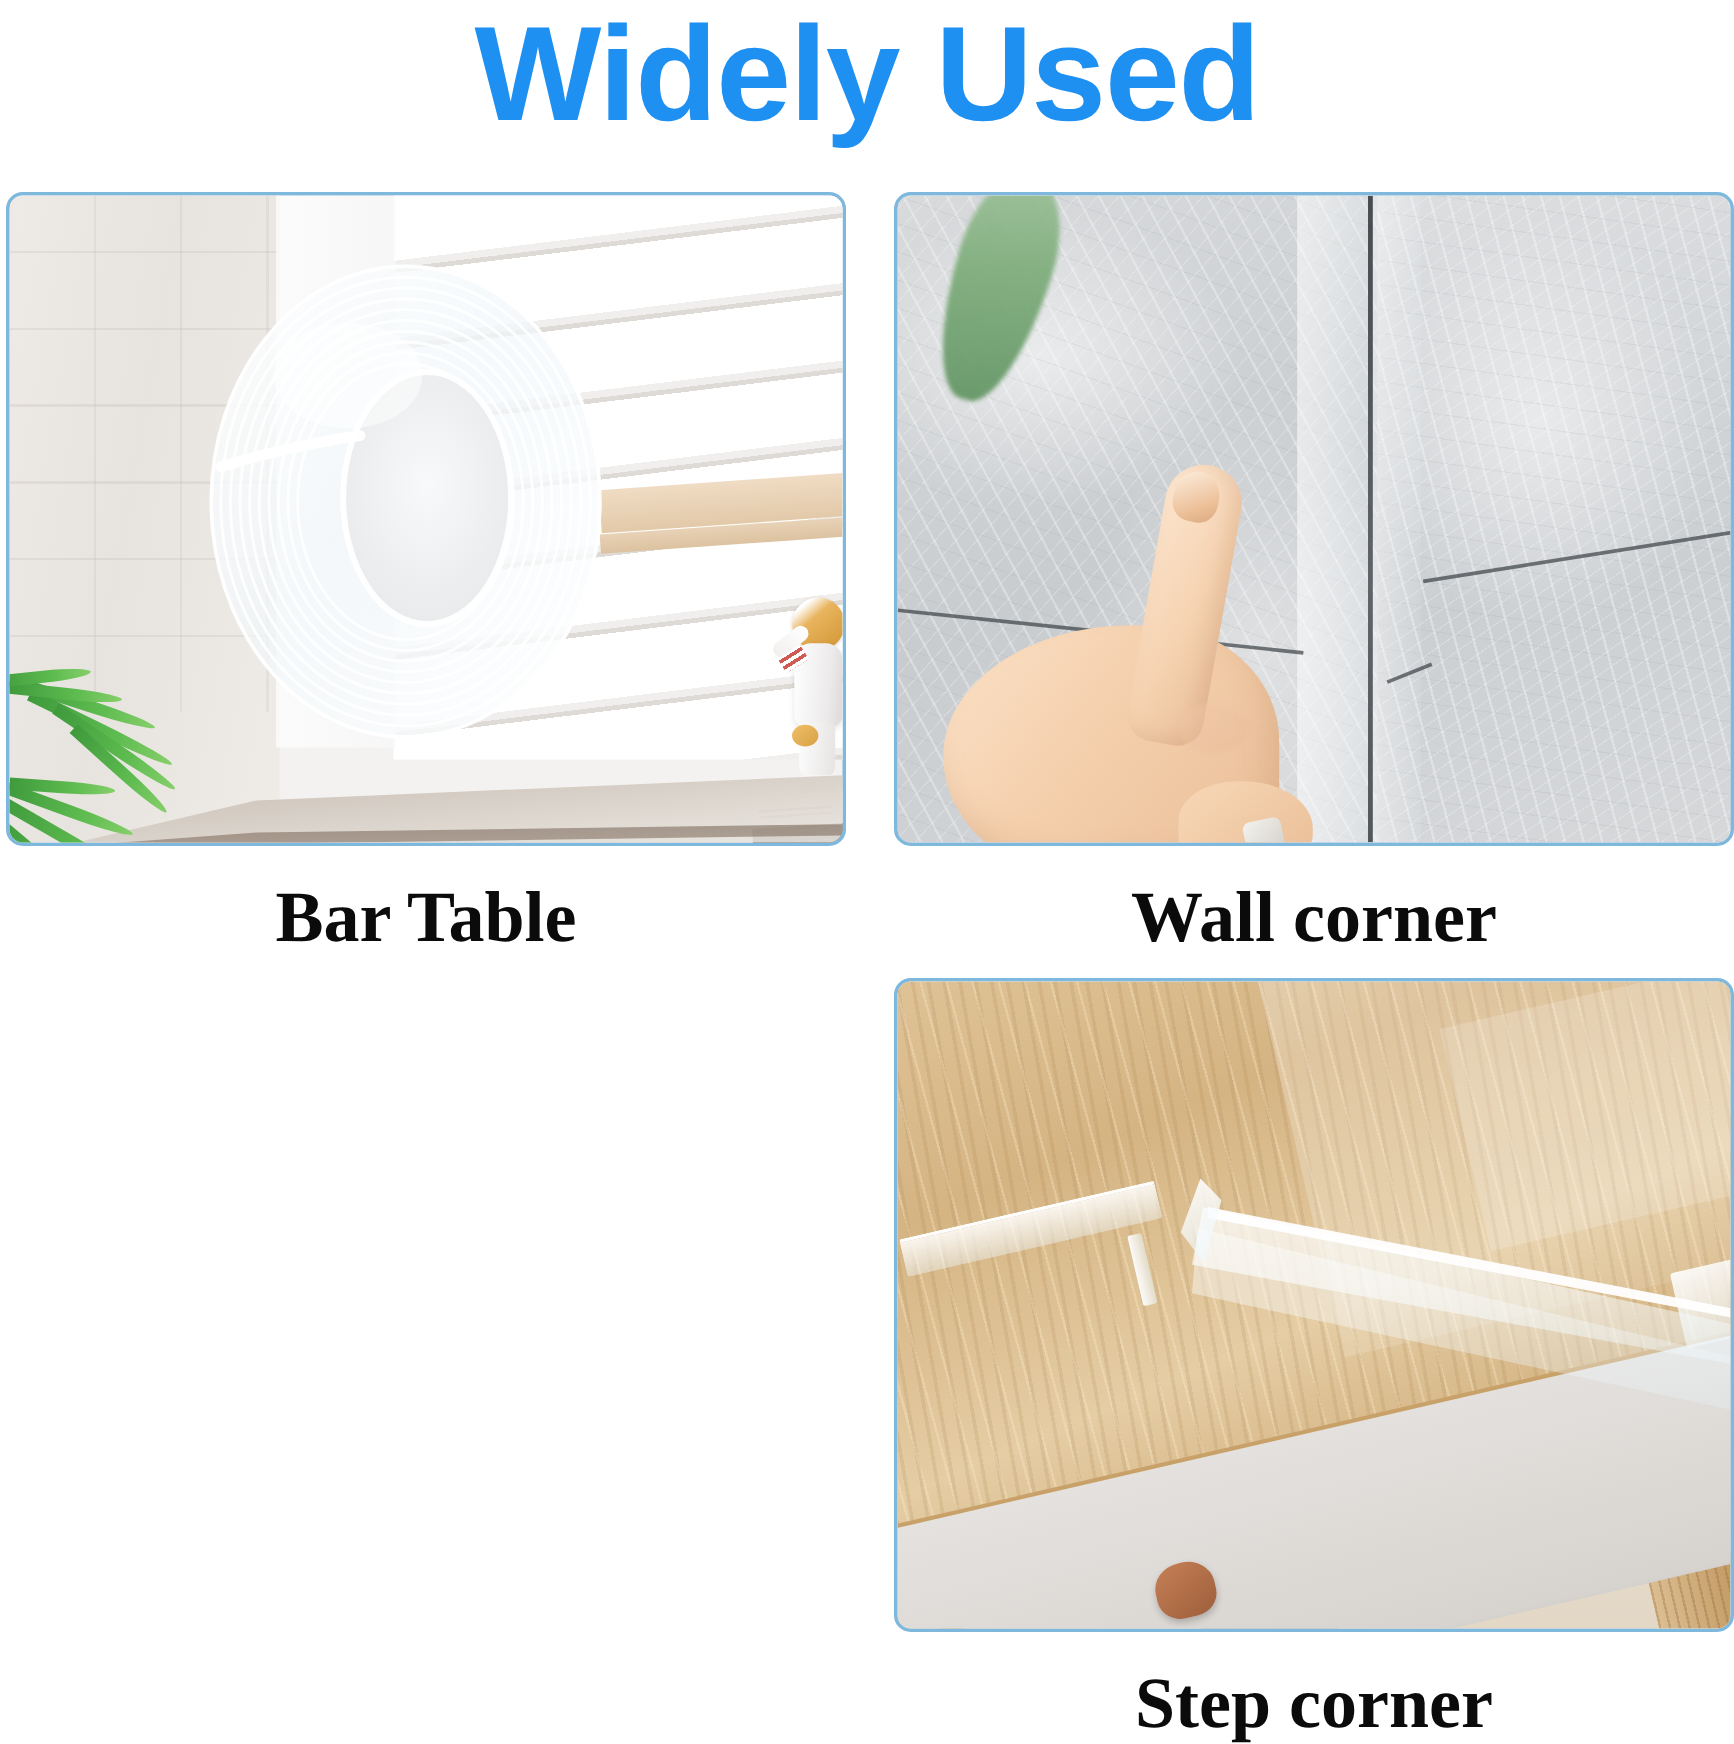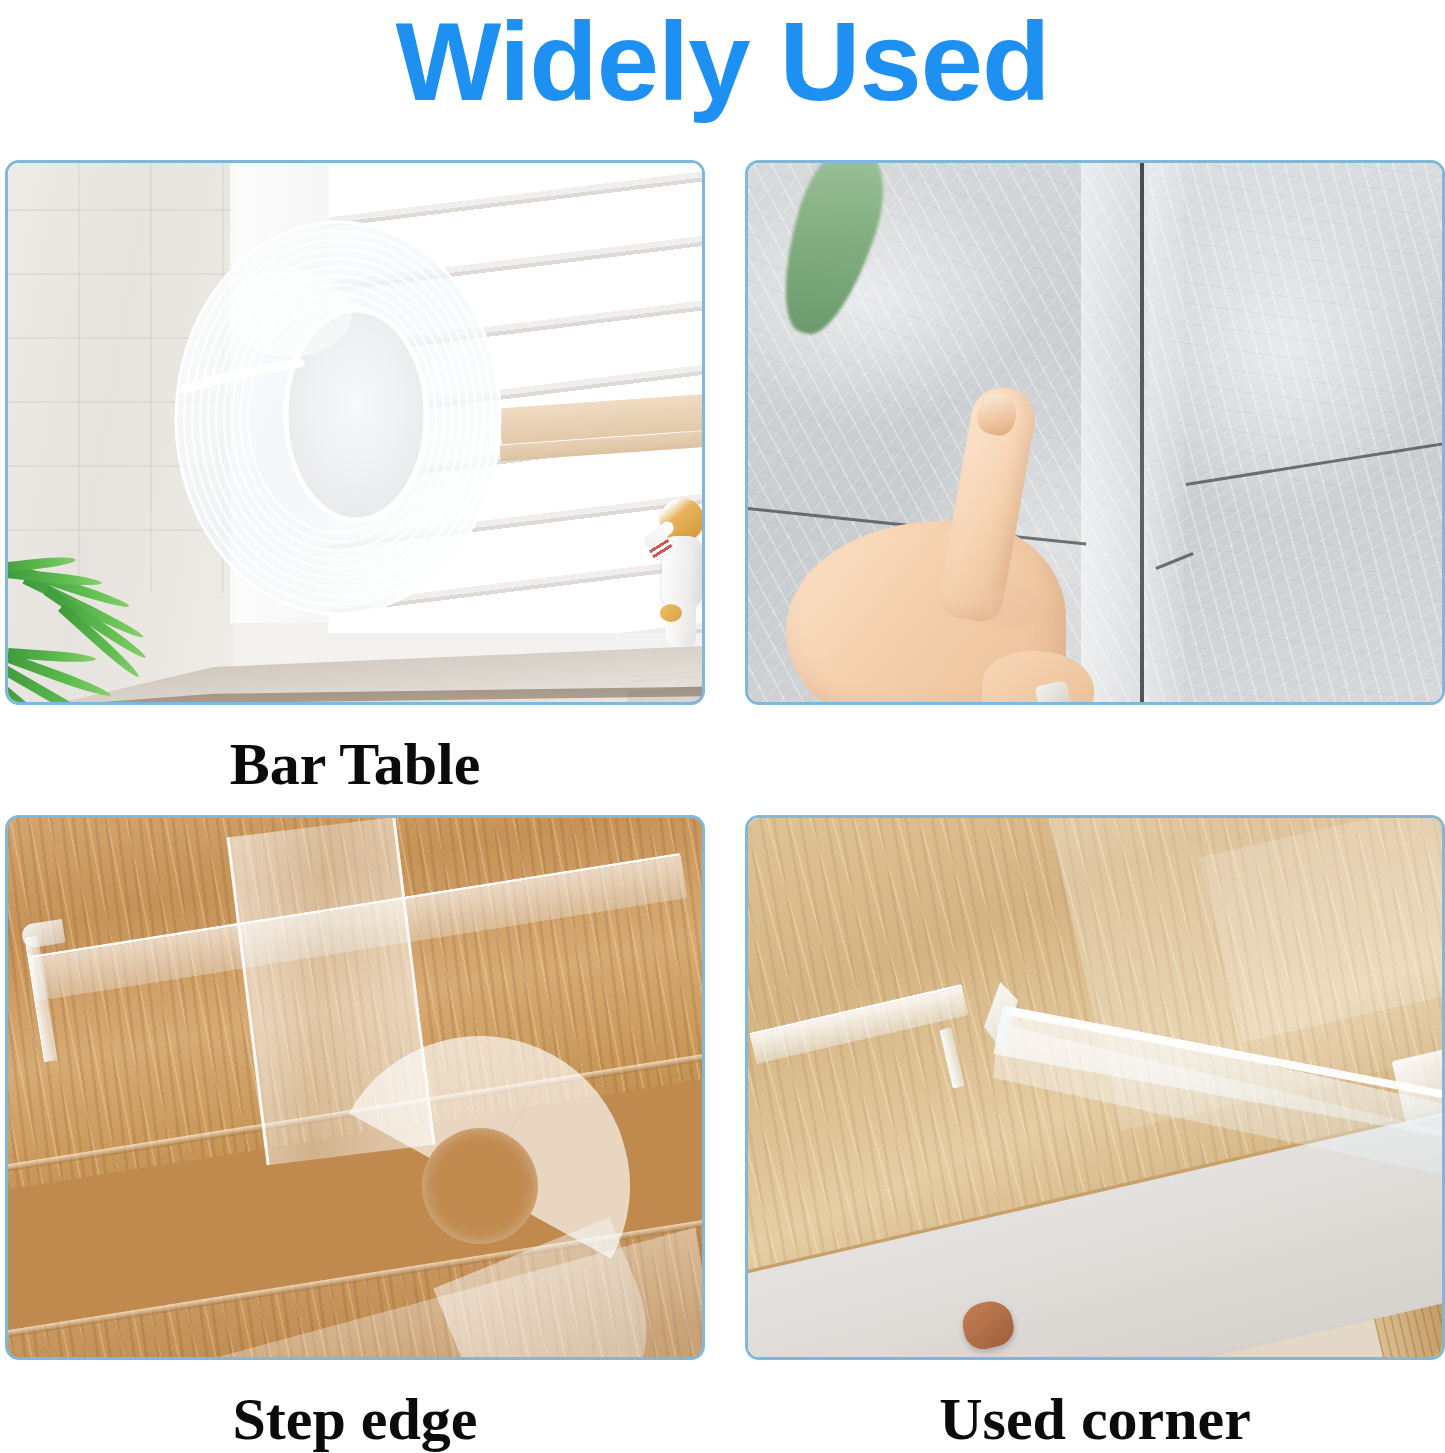--- a/index.html
+++ b/index.html
@@ -584,44 +584,23 @@
           <div class="hand">
             <div class="palm"></div>
             <div class="thumb"></div>
             <div class="finger"></div>
             <div class="knuckle"></div>
             <div class="nail"></div>
             <div class="ring"></div>
           </div>
         </div>
       </div>
+      <div class="caption">Wall corner</div>
     </div>
 
-    <div class="cell c2">
-      <div class="photo">
-        <div class="p3">
-          <div class="tread-top"></div>
-          <div class="riser"></div>
-          <div class="tread-low"></div>
-          <div class="nose1"></div>
-          <div class="nose2"></div>
-          <div class="lower-film"></div>
-          <div class="strip-flat"></div>
-          <div class="strip-drop2"></div>
-          <div class="strip-drop"></div>
-          <div class="curl">
-            <div class="band"></div>
-            <div class="bend"></div>
-            <div class="bend-hi"></div>
-            <div class="tail"></div>
-          </div>
-        </div>
-      </div>
-      <div class="caption">Step edge</div>
-    </div>
 
     <div class="cell c3">
       <div class="photo">
         <div class="p4">
           <div class="wall"></div>
           <div class="shadow-under"></div>
           <div class="leg-l"></div>
           <div class="leg-r"></div>
           <div class="drawer"></div>
           <div class="knob"></div>
@@ -634,17 +613,17 @@
           <div class="guard-left-lip"></div>
           <div class="guard-right-end"></div>
           <div class="guard-lift">
             <div class="face2"></div>
             <div class="face"></div>
             <div class="hilite"></div>
             <div class="tip"></div>
           </div>
         </div>
       </div>
-      <div class="caption">Used corner</div>
+      <div class="caption">Step corner</div>
     </div>
 
   </div>
 </div>
 
 </body></html>

